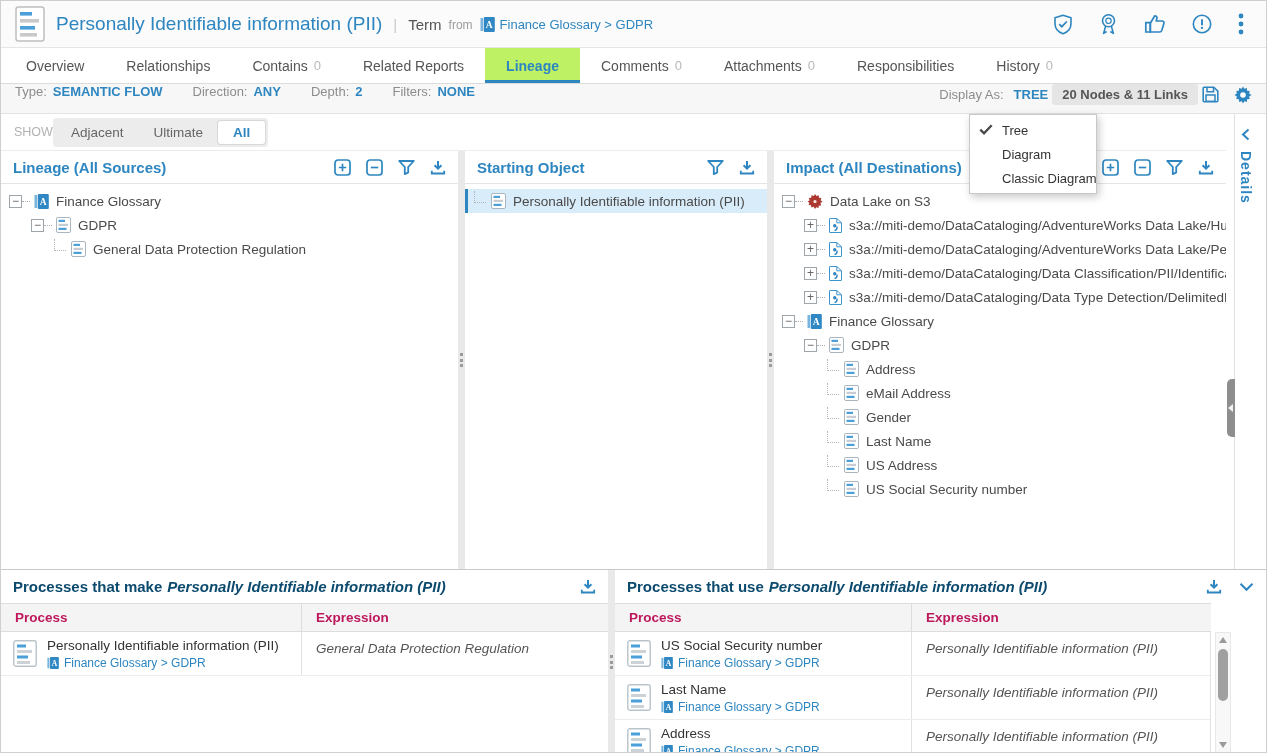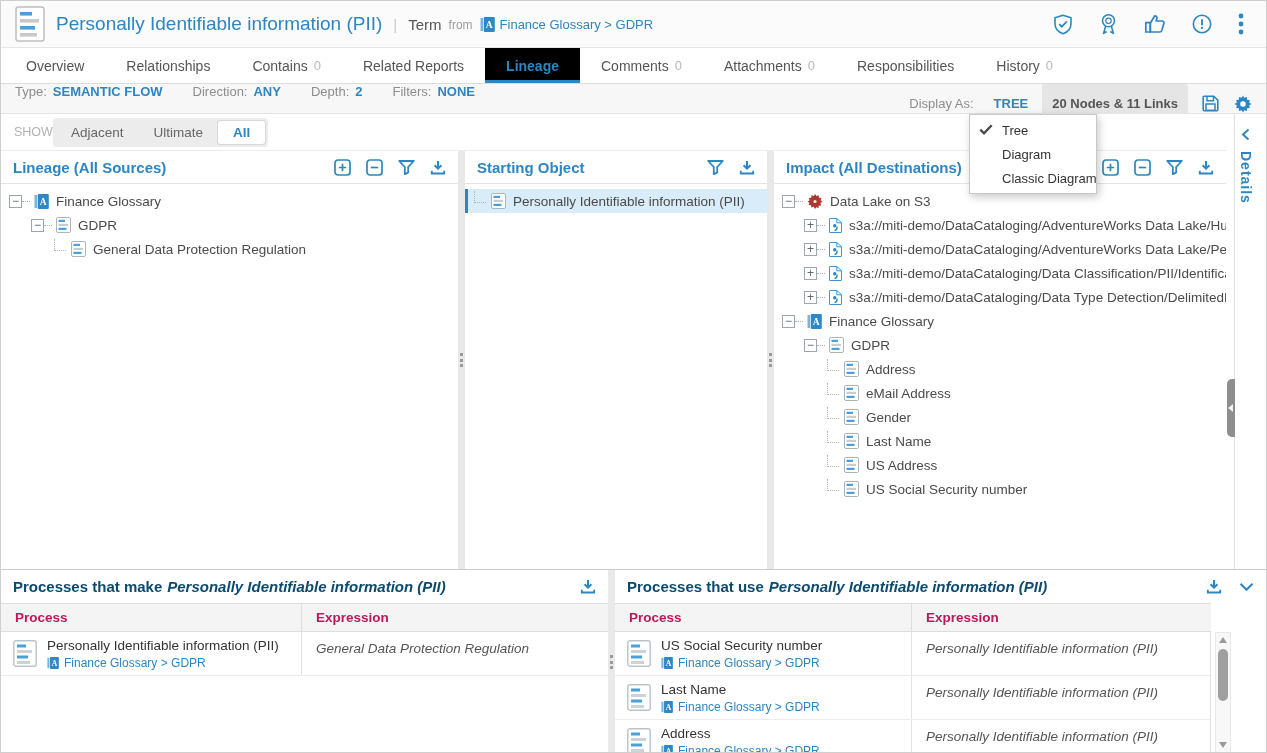--- a/index.html
+++ b/index.html
@@ -14,31 +14,31 @@
   .hsep { color:#c9c9c9; margin:0 11px; font-size:15px; }
   .htype { color:#555; font-size:15px; }
   .hfrom { color:#9c9c9c; font-size:12px; margin:2px 7px 0 7px; }
   .hcrumb { color:#2e86c1; font-size:13px; margin-left:5px; text-decoration:none; cursor:pointer; white-space:nowrap; }
   .hspacer { flex:1; }
   .hactions { display:flex; gap:26px; align-items:center; margin-right:8px; }
 
   
   .tabbar { height:36px; display:flex; background:#fff; border-bottom:1px solid #dcdcdc; padding-left:4px; }
   .tab { display:flex; align-items:center; padding:0 21px; font-size:14px; color:#555; cursor:pointer; }
-  .tab.active { background:#000000; color:#2e86c1; font-weight:bold; box-shadow:inset 0 -3px 0 #2e86c1; }
+  .tab.active { background:#bef264; color:#2e86c1; font-weight:bold; box-shadow:inset 0 -3px 0 #2e86c1; }
   .tcount { margin-left:6px; color:#b9b9b9; font-size:13px; font-weight:normal; }
 
   
   .filterbar { height:30px; display:flex; align-items:flex-start; background:#f7f7f7; border-bottom:1px solid #e3e3e3; padding:0 14px; font-size:13px; }
   .fitems { display:flex; }
   .fitem { margin-right:30px; display:flex; align-items:center; }
   .flabel { color:#8d8d8d; margin-right:6px; }
   .fvalue { color:#2e86c1; font-weight:bold; text-decoration:none; cursor:pointer; }
-  .fright { margin-left:auto; display:flex; align-items:center; gap:14px; }
-  .badge { background:#e5e5e5; color:#555; font-weight:bold; padding:12px 10px; border-radius:3px; white-space:nowrap; }
+  .fright { margin-left:auto; display:flex; align-items:center; gap:4px; }
+  .badge { background:#e5e5e5; color:#555; font-weight:bold; padding:3px 10px; border-radius:3px; white-space:nowrap; }
 
   
   .mainwrap { display:flex; height:455px; }
   .maincol { width:1225px; display:flex; flex-direction:column; }
   .showbar { height:37px; display:flex; align-items:center; padding:0 13px; background:#fff; border-bottom:1px solid #ececec; }
   .showlabel { color:#b2b2b2; font-size:12.5px; }
   .seg { background:#ececec; border-radius:4px; padding:3px; display:flex; }
   .segbtn { border:none; background:transparent; padding:4px 15px; font-size:13.5px; color:#666; cursor:pointer; border-radius:3px; font-family:inherit; }
   .segbtn.active { background:#fff; color:#2e86c1; font-weight:bold; box-shadow:0 0 0 1px #d8d8d8; }
 

